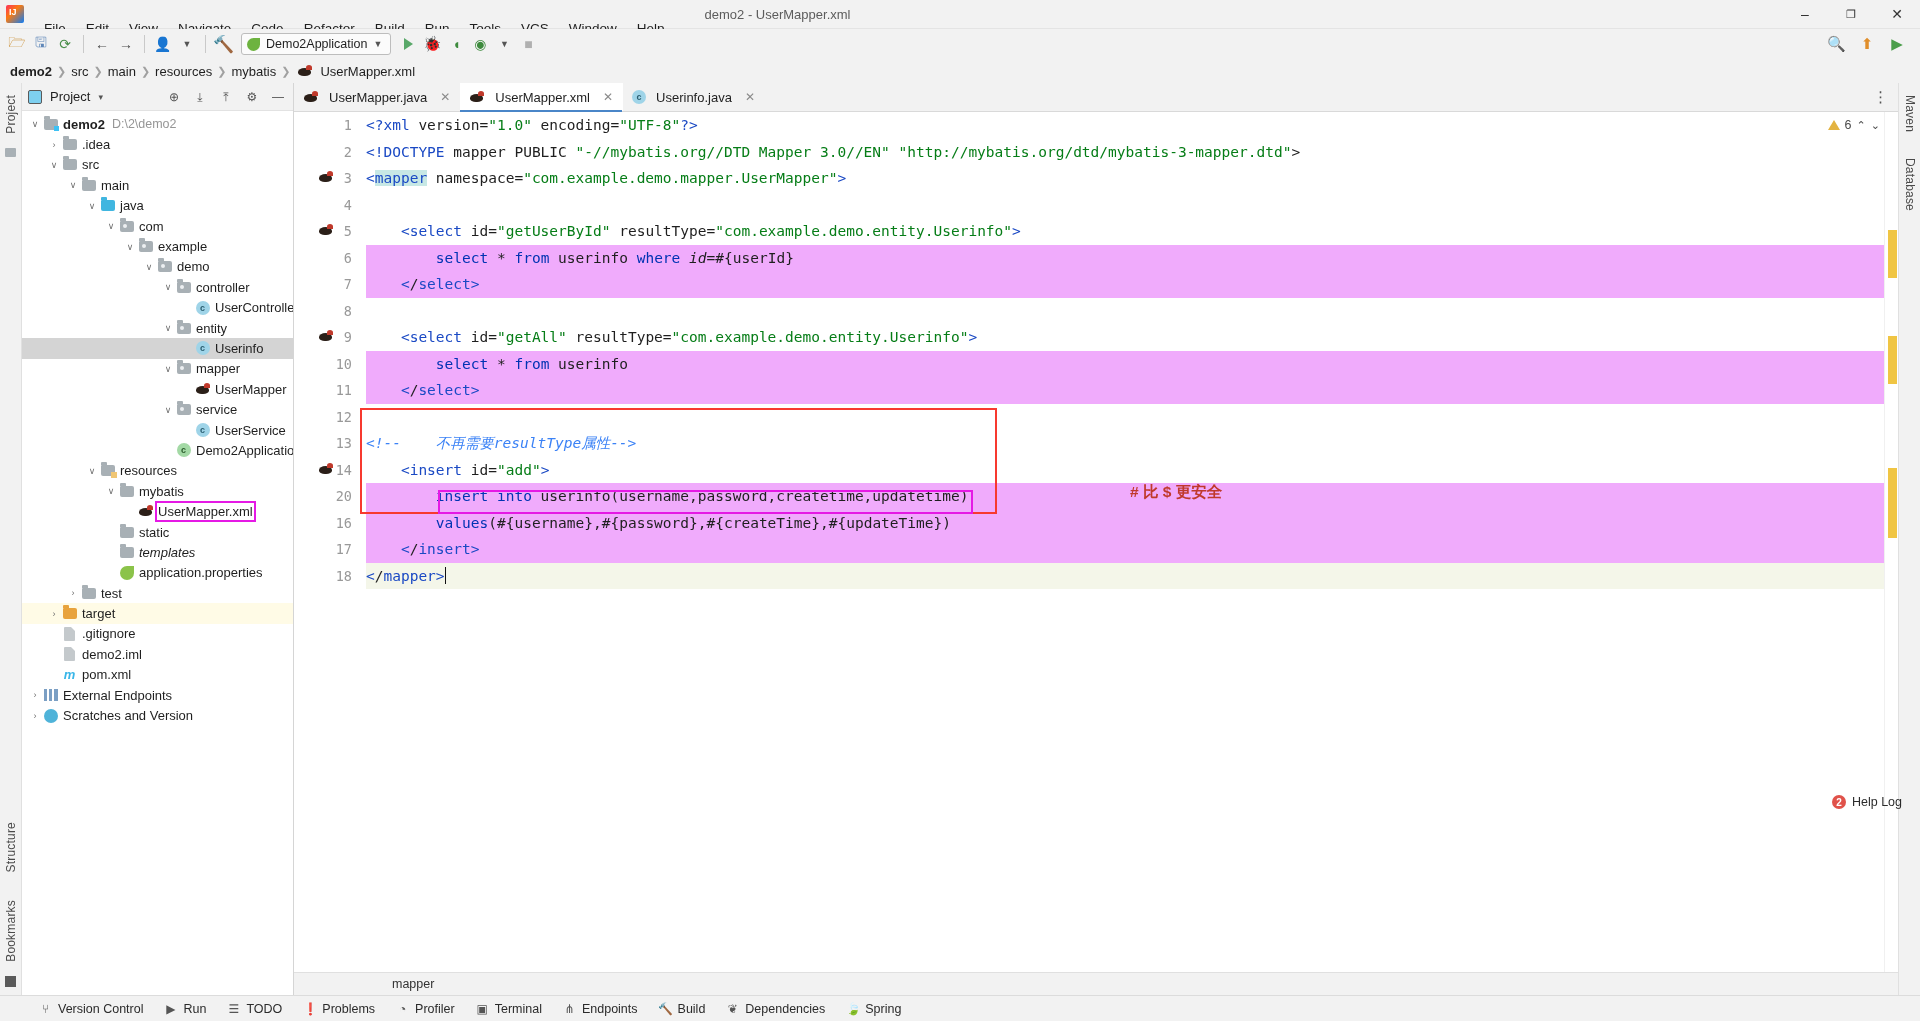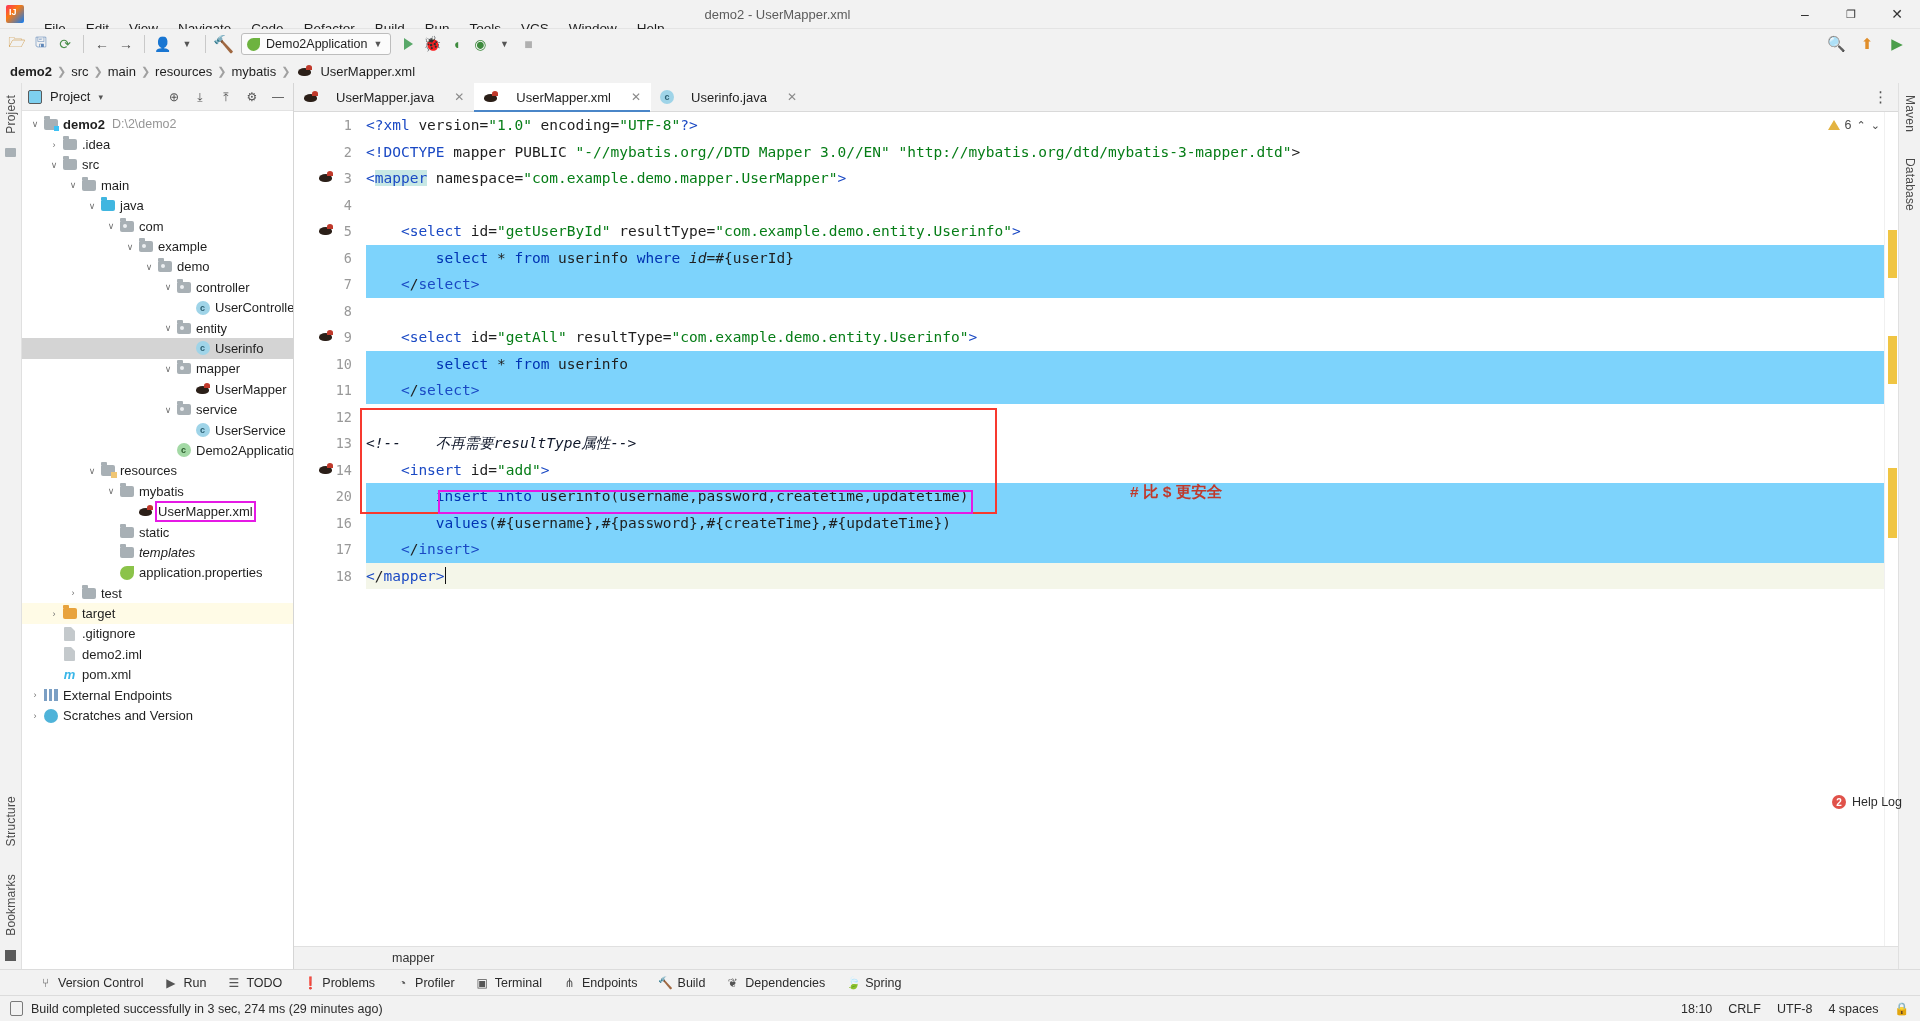--- a/index.html
+++ b/index.html
@@ -105,44 +105,44 @@
   .libicon{width:14px;height:12px;background:linear-gradient(90deg,#7b9fc4 0 3px,transparent 3px 5px,#7b9fc4 5px 8px,transparent 8px 10px,#7b9fc4 10px 14px);}
   .scratchicon{width:14px;height:14px;border-radius:50%;background:#4fb3d9;}
   .nlabel { color:#1f1f1f; }
   .npath { color:#969696; margin-left:7px; font-size:12.5px;}
   .node.bold .nlabel { font-weight: bold; }
   .target-row { background:#fffbe6; }
 
   
   .editor-wrap { flex:1; display:flex; flex-direction:column; min-width:0; background:#fff; }
   .tabs { height: 29px; display:flex; align-items:stretch; background:#f2f2f2; border-bottom:1px solid #d9d9d9; flex:none;}
-  .tab { display:flex; align-items:center; gap:17px; padding: 0 9px; font-size:13px; cursor:default;
+  .tab { display:flex; align-items:center; gap:10px; padding: 0 9px; font-size:13px; cursor:default;
          border-right:1px solid transparent; position:relative;}
   .tab.active { background:#fff; }
   .tab.active::after { content:""; position:absolute; left:0; right:0; bottom:-1px; height:2.5px; background:#4a86c8;}
   .tab .x { color:#8a8a8a; font-size:12px; margin-left:3px;}
   .tabs-right { margin-left:auto; display:flex; align-items:center; padding-right:10px; color:#555; font-size:15px;}
 
   .code-area { flex:1; display:flex; min-height:0; position:relative; background:#fff; overflow:hidden;}
   .gutter { width: 66px; background:#fff; flex:none; position:relative; }
   .gutter .gline { height:26.5px; display:flex; align-items:center; justify-content:flex-end;
                    padding-right:8px; color:#999999; font-size:13.5px;
                    font-family:"DejaVu Sans Mono", monospace; position:relative;}
   .gut-ico { position:absolute; left:24px; width:16px; height:14px; }
   .codecol { flex:1; position:relative; min-width:0; overflow:hidden;}
   pre.code {
     font-family:"DejaVu Sans Mono", monospace; font-size:14.5px; line-height:26.5px;
     margin:0; padding:0 0 0 6px; white-space:pre; color:#1f1f1f;
   }
   .ln { display:block; height:26.5px; position:relative;}
-  .hl-sql { background:#7dd3fc; }
+  .hl-sql { background:#f0abfc; }
   .tagname { color:#1a49c4; }
   .str { color:#067d17; }
   .kw { color:#0033b3; }
-  .cmt { color:#0f172a; font-style:italic; }
+  .cmt { color:#3b82f6; font-style:italic; }
   .sel-tok { background:#c7e8e5; }
   .plain { color:#1f1f1f; }
   .ital { font-style: italic; }
   .caret { display:inline-block; width:1.5px; height:17px; background:#111; vertical-align:-3px;}
 
   .overlay { position:absolute; pointer-events:none; }
   .red-box { border: 2.5px solid #f7392f; }
   .magenta-box { border: 2.5px solid #e519e5; }
   .note-red { position:absolute; color:#c0392b; font-size:15.5px; font-weight:bold;
               font-family:"Liberation Sans", sans-serif;}
@@ -649,31 +649,18 @@
     <div class="tw">
         <span class="ic">❦</span>
         <span>Dependencies</span>
       </div>
     <div class="tw">
         <span class="ic" style="color:#6db33f">🍃</span>
         <span>Spring</span>
       </div>
   </div>
 
-  <div class="statusbar">
-    <div class="sb-left">
-      <span class="sb-msgicon"></span>
-      <span>Build completed successfully in 3 sec, 274 ms (29 minutes ago)</span>
-    </div>
-    <div class="sb-right">
-      <span>18:10</span>
-      <span>CRLF</span>
-      <span>UTF-8</span>
-      <span>4 spaces</span>
-      <span>🔒</span>
-    </div>
-  </div>
 </div>
 
 <div class="evlog" style="position:absolute; right:18px; top:795px; font-size:12.5px; color:#2b2b2b;">
   <span class="dot">2</span>
   <span>Help Log</span>
 </div>
 
 </body></html>

